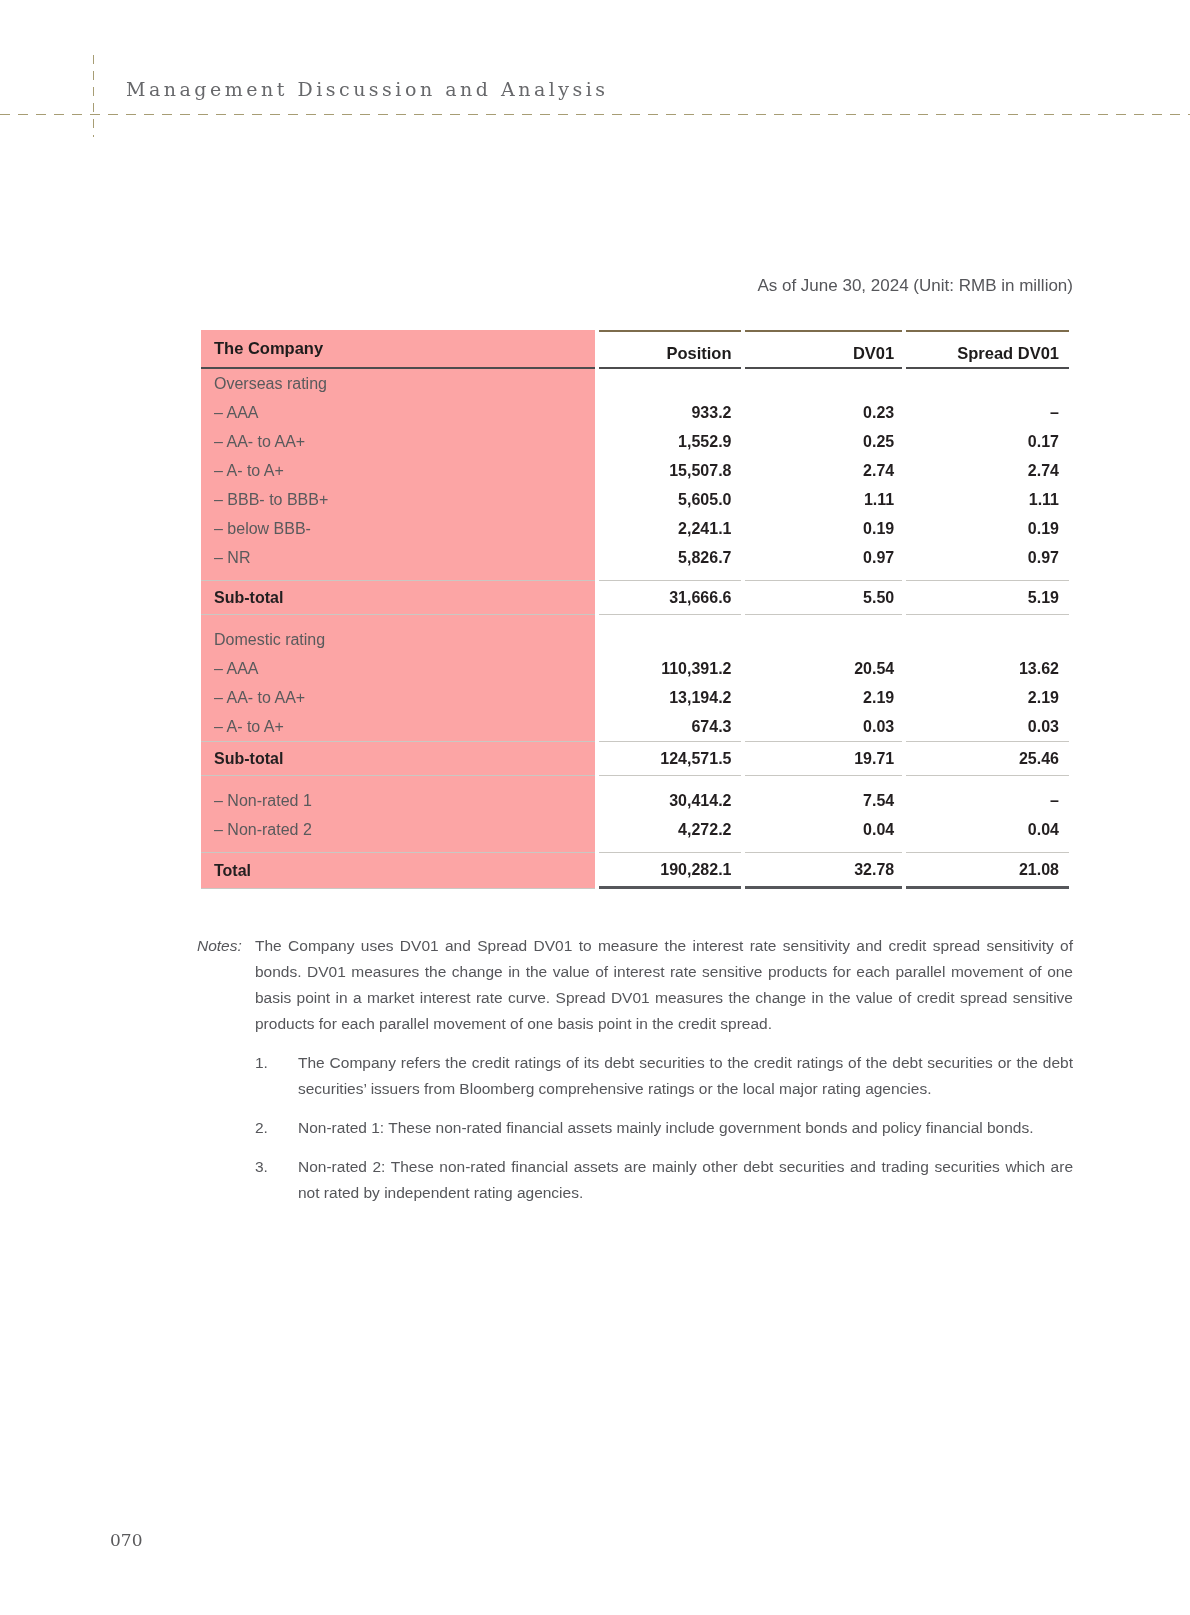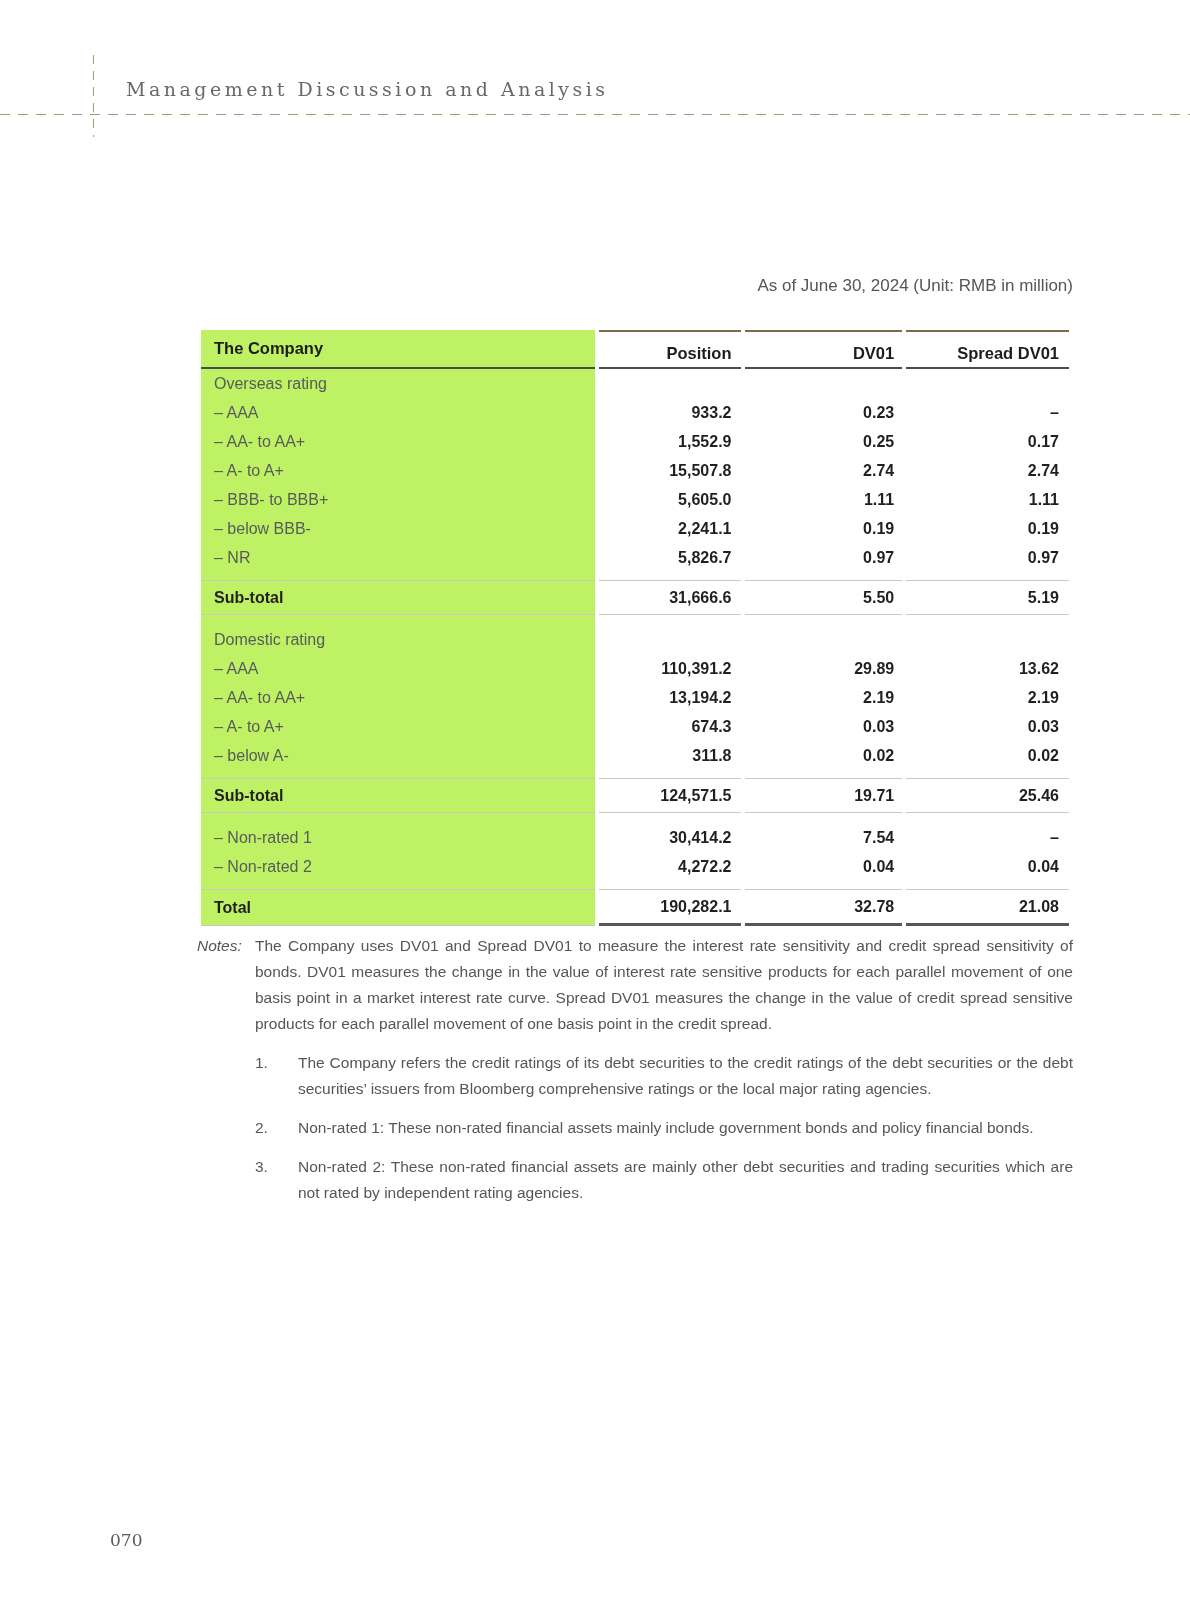--- a/index.html
+++ b/index.html
@@ -64,21 +64,21 @@
     border-spacing: 4px 0;
     font-size: 16px;
   }
   col.c-label { width: 392px; }
   col.c-pos   { width: 142px; }
   col.c-dv01  { width: 156px; }
   col.c-spr   { width: 162px; }
 
   th, td { vertical-align: middle; }
   th.label, td.label {
-    background: #bef264;
+    background: #fca5a5;
     text-align: left;
     padding: 6px 10px 6px 13px;
   }
   th.num, td.num { text-align: right; }
   th:nth-child(2), td:nth-child(2) { padding-right: 10px; }
   th:nth-child(3), td:nth-child(3) { padding-right: 8px; }
   th:nth-child(4), td:nth-child(4) { padding-right: 10px; }
 
   thead th {
     font-weight: bold;
@@ -229,40 +229,34 @@
         </tr>
         <tr class="row-section gap-above">
           <td class="label">Domestic rating</td>
           <td class="num"></td>
           <td class="num"></td>
           <td class="num"></td>
         </tr>
         <tr class="row-item">
           <td class="label">– AAA</td>
           <td class="num">110,391.2</td>
-          <td class="num">29.89</td>
+          <td class="num">20.54</td>
           <td class="num">13.62</td>
         </tr>
         <tr class="row-item">
           <td class="label">– AA- to AA+</td>
           <td class="num">13,194.2</td>
           <td class="num">2.19</td>
           <td class="num">2.19</td>
         </tr>
         <tr class="row-item">
           <td class="label">– A- to A+</td>
           <td class="num">674.3</td>
           <td class="num">0.03</td>
           <td class="num">0.03</td>
-        </tr>
-        <tr class="row-item gap-below">
-          <td class="label">– below A-</td>
-          <td class="num">311.8</td>
-          <td class="num">0.02</td>
-          <td class="num">0.02</td>
         </tr>
         <tr class="row-subtotal">
           <td class="label">Sub-total</td>
           <td class="num">124,571.5</td>
           <td class="num">19.71</td>
           <td class="num">25.46</td>
         </tr>
         <tr class="row-item gap-above">
           <td class="label">– Non-rated 1</td>
           <td class="num">30,414.2</td>

